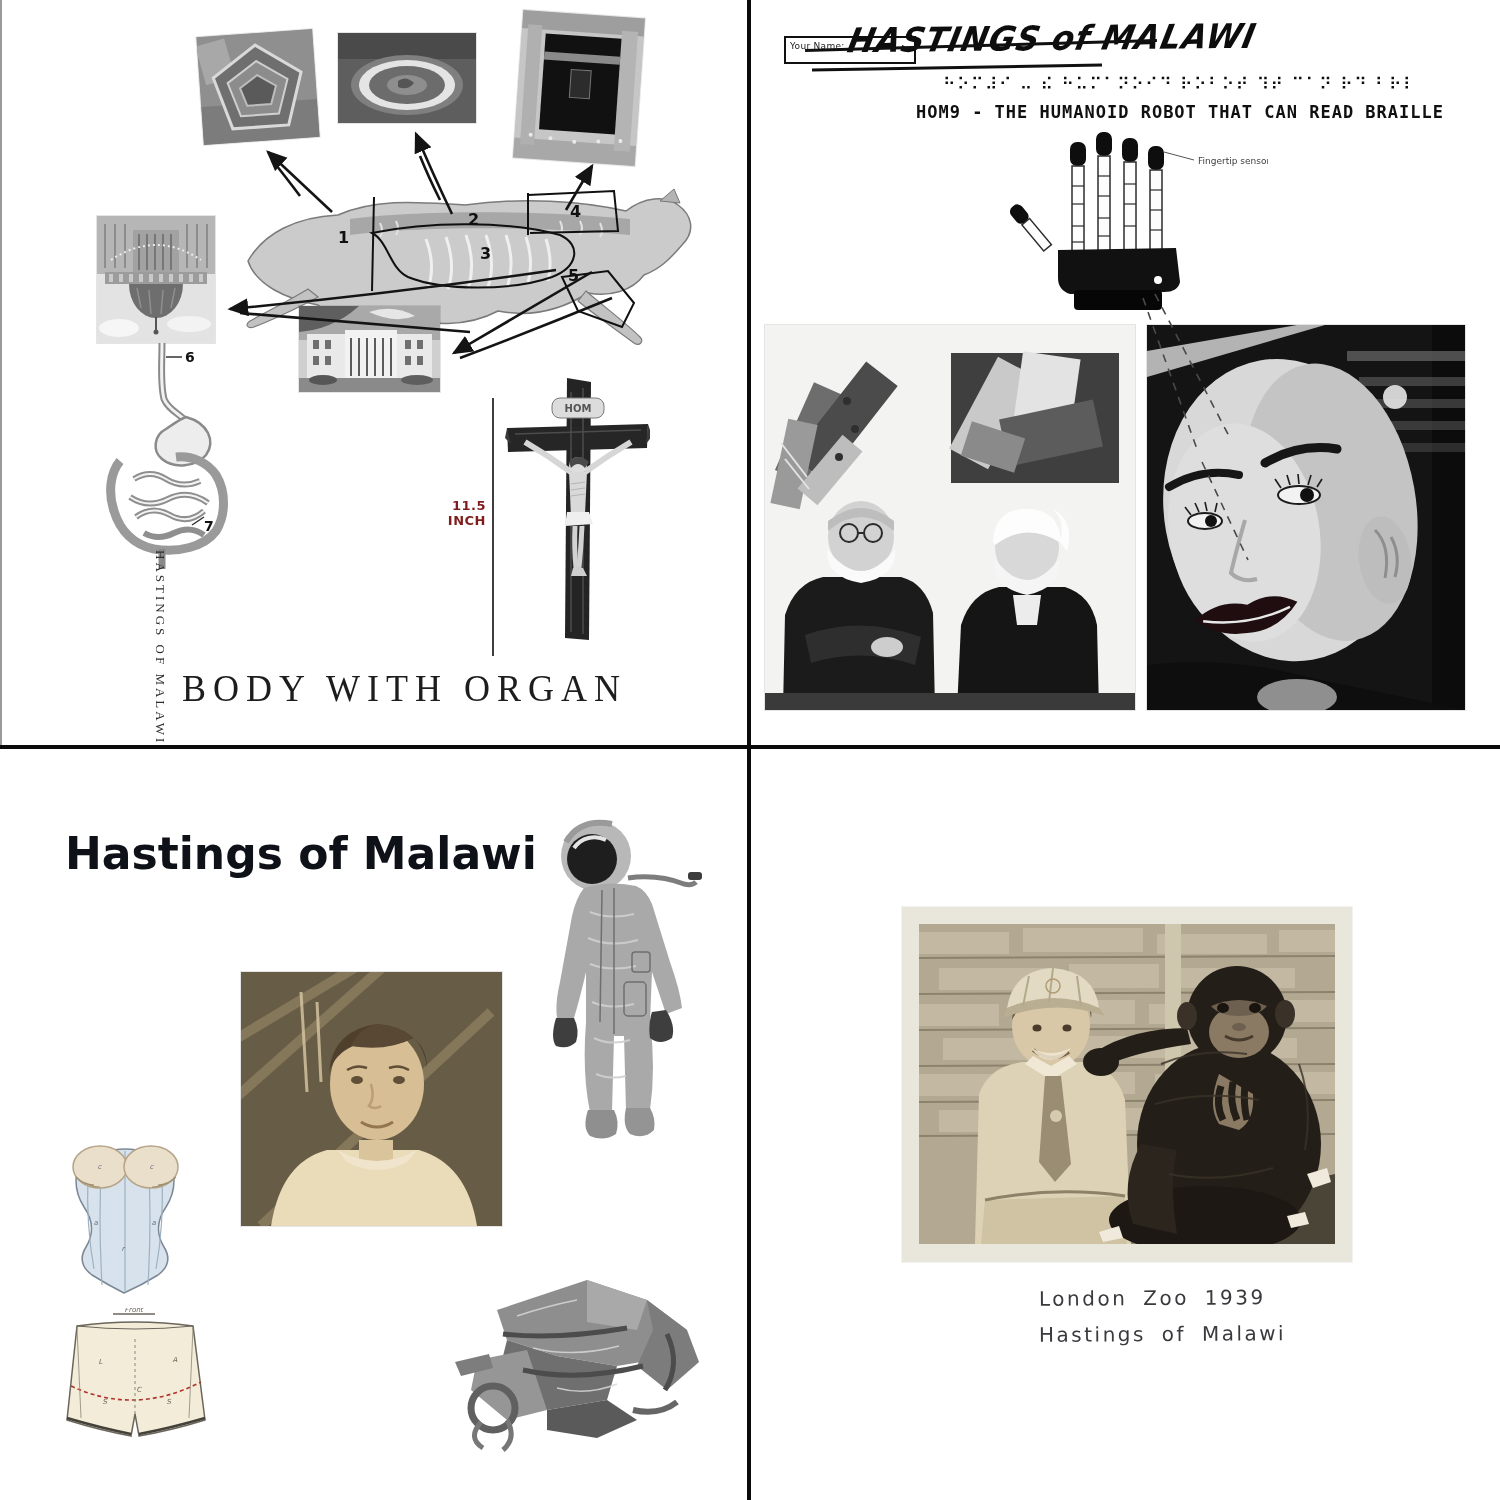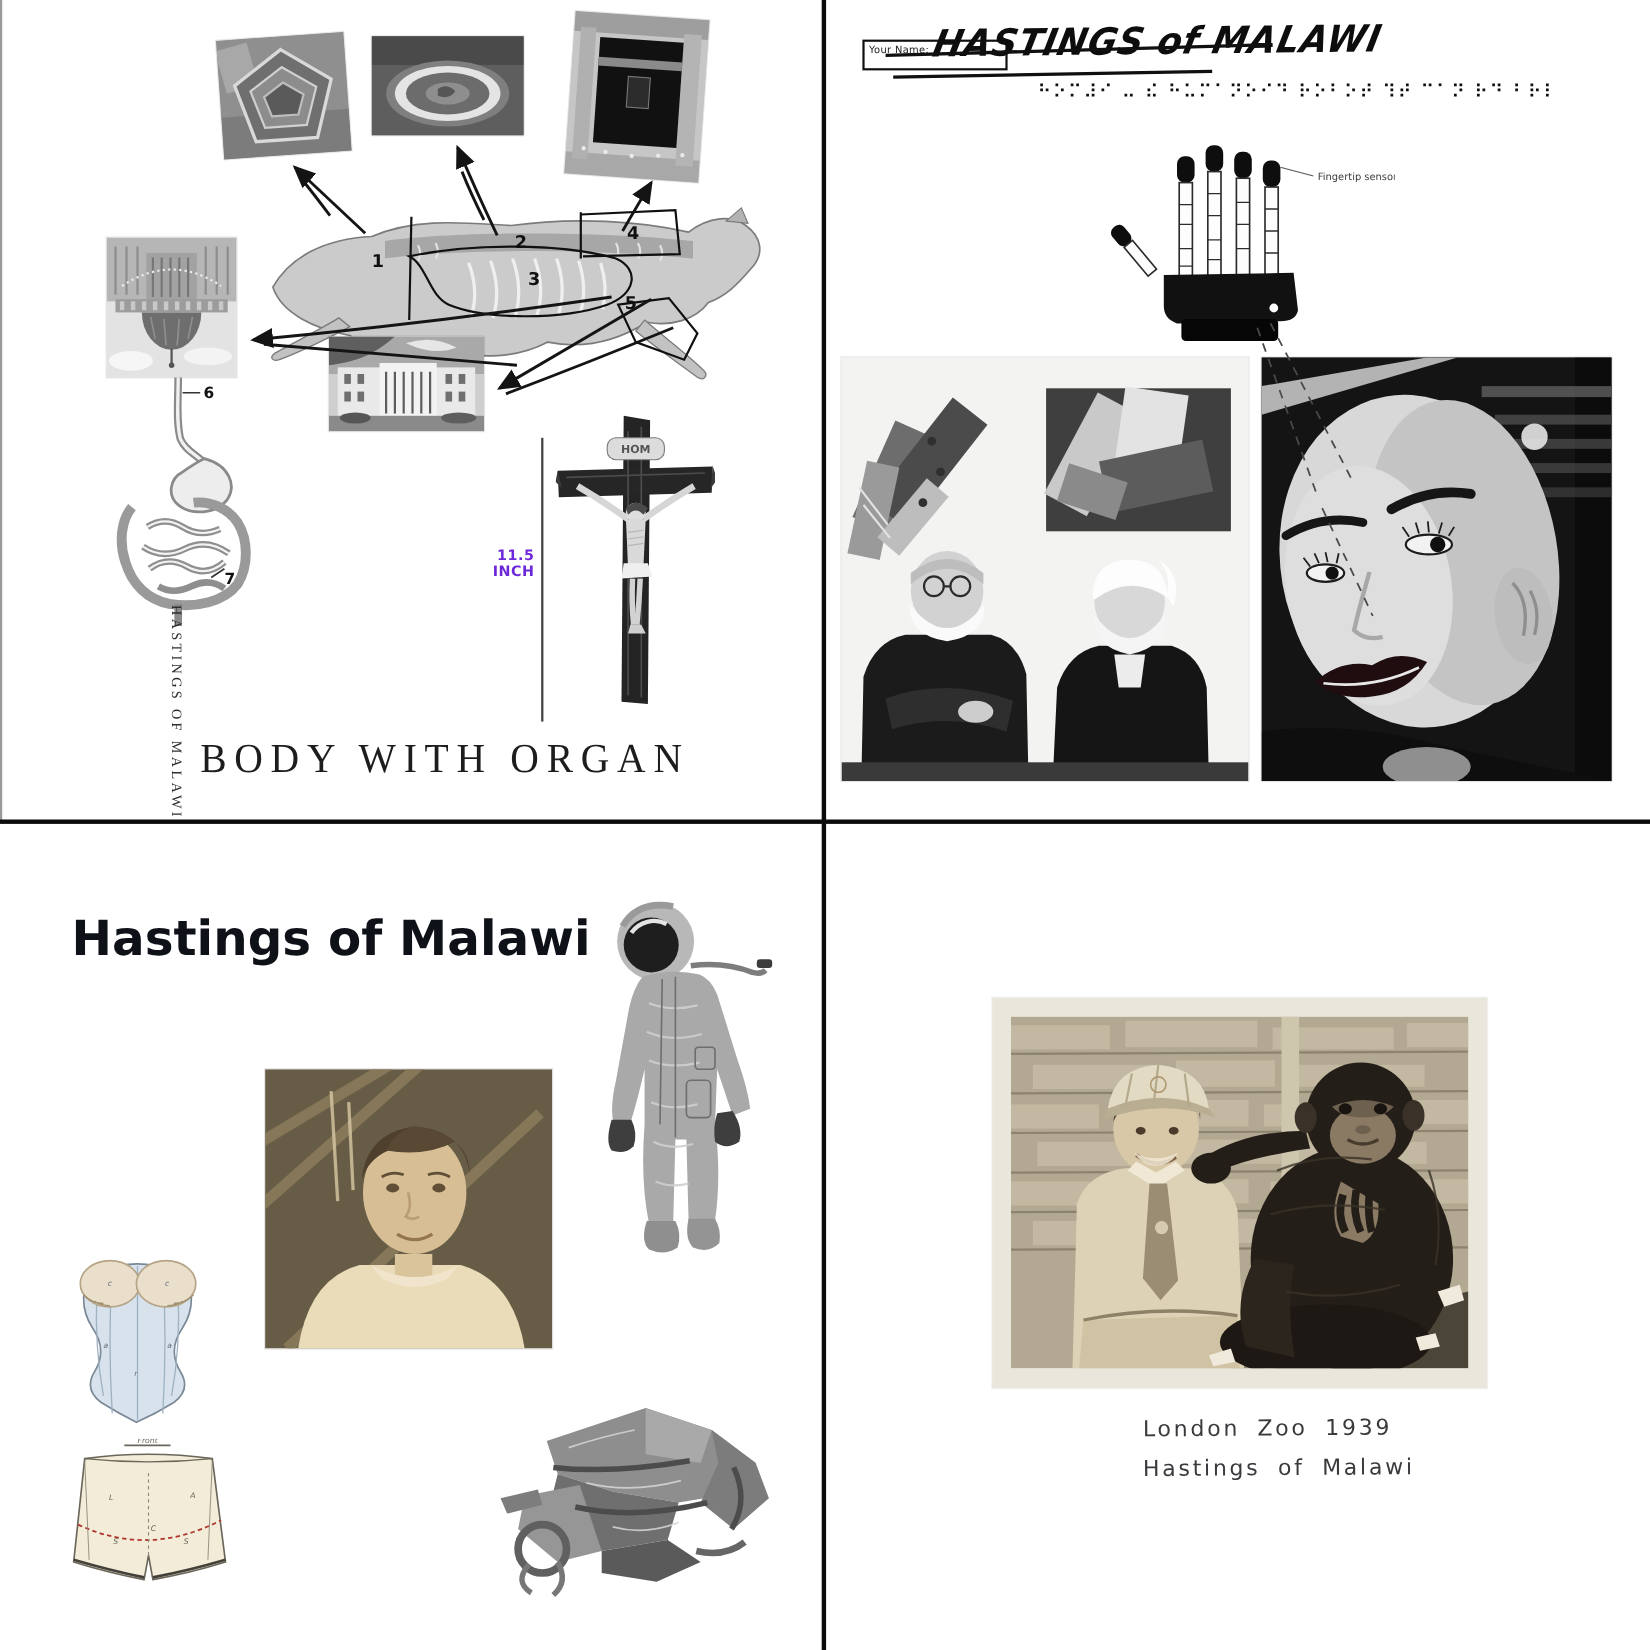--- a/index.html
+++ b/index.html
@@ -13,21 +13,21 @@
   .edge-l{position:absolute;left:0;top:0;width:2px;height:748px;background:#9a9a9a;z-index:8;}
   .photo{box-shadow:0 0 0 1px rgba(0,0,0,.10);}
   svg text{font-family:"DejaVu Sans",sans-serif;}
 
   
   .bwo-title{font-family:"Liberation Serif",serif;font-size:36px;letter-spacing:7px;color:#1d1d1d;
              white-space:nowrap;transform:scaleY(1.04);}
   .bwo-artist{font-family:"Liberation Serif",serif;font-size:13px;letter-spacing:3px;color:#2e2e2e;
               writing-mode:vertical-rl;text-orientation:sideways;white-space:nowrap;}
   .measure-line{width:2px;background:#3e3e3e;}
-  .measure-label{font-size:13px;font-weight:bold;color:#6d28d9;letter-spacing:.5px;}
+  .measure-label{font-size:13px;font-weight:bold;color:#7f1d1d;letter-spacing:.5px;}
 
   
   .name-box{border:2px solid #101010;background:#fff;}
   .name-box-label{font-size:9px;color:#222;padding:3px 0 0 4px;letter-spacing:.3px;}
   .scrawl{font-size:34px;font-weight:bold;font-style:italic;color:#0d0d0d;letter-spacing:1px;
           transform:skewX(-12deg) scaleX(.94) rotate(-.6deg);white-space:nowrap;}
   .strike{position:absolute;background:#101010;height:3px;z-index:3;}
   .braille{font-size:17px;letter-spacing:1.5px;color:#0e0e0e;text-align:center;white-space:nowrap;}
   .hom9-title{font-family:"DejaVu Sans Mono",monospace;font-weight:bold;font-size:17px;
               letter-spacing:1px;color:#101010;text-align:center;white-space:nowrap;}
@@ -298,20 +298,21 @@
   <section class="q q-tr">
 
     <div class="abs name-box" style="left:22px;top:36px;width:128px;height:24px;margin-left:12px;">
       <div class="name-box-label">Your Name:</div>
     </div>
     <div class="abs scrawl" style="left:86px;top:18px;z-index:2;">HASTINGS of MALAWI</div>
     <div class="strike" style="left:55px;top:44px;width:352px;transform:rotate(-1.6deg);"></div>
     <div class="strike" style="left:62px;top:66px;width:290px;transform:rotate(-1deg);"></div>
 
     <div class="abs braille" style="left:140px;top:74px;width:580px;">⠓⠕⠍⠼⠊ ⠤ ⠮ ⠓⠥⠍⠁⠝⠕⠊⠙ ⠗⠕⠃⠕⠞ ⠹⠞ ⠉⠁⠝ ⠗⠙ ⠃⠗⠇</div>
+    <div class="abs hom9-title" style="left:120px;top:102px;width:620px;">HOM9 - THE HUMANOID ROBOT THAT CAN READ BRAILLE</div>
 
     <div class="abs" style="left:258px;top:130px;width:260px;height:185px;">
       <svg width="260" height="185" viewBox="0 0 260 185">
         <g>
           <g transform="translate(70,12)">
             <rect x="-8" y="0" width="16" height="24" rx="7" fill="#0e0e0e"></rect>
             <rect x="-6" y="24" width="12" height="92" fill="#fdfdfd" stroke="#2c2c2c" stroke-width="1.5"></rect>
             <g stroke="#2c2c2c" stroke-width="1.2">
                 <line x1="-6" y1="44" x2="6" y2="44"></line>
                 <line x1="-6" y1="62" x2="6" y2="62"></line>

